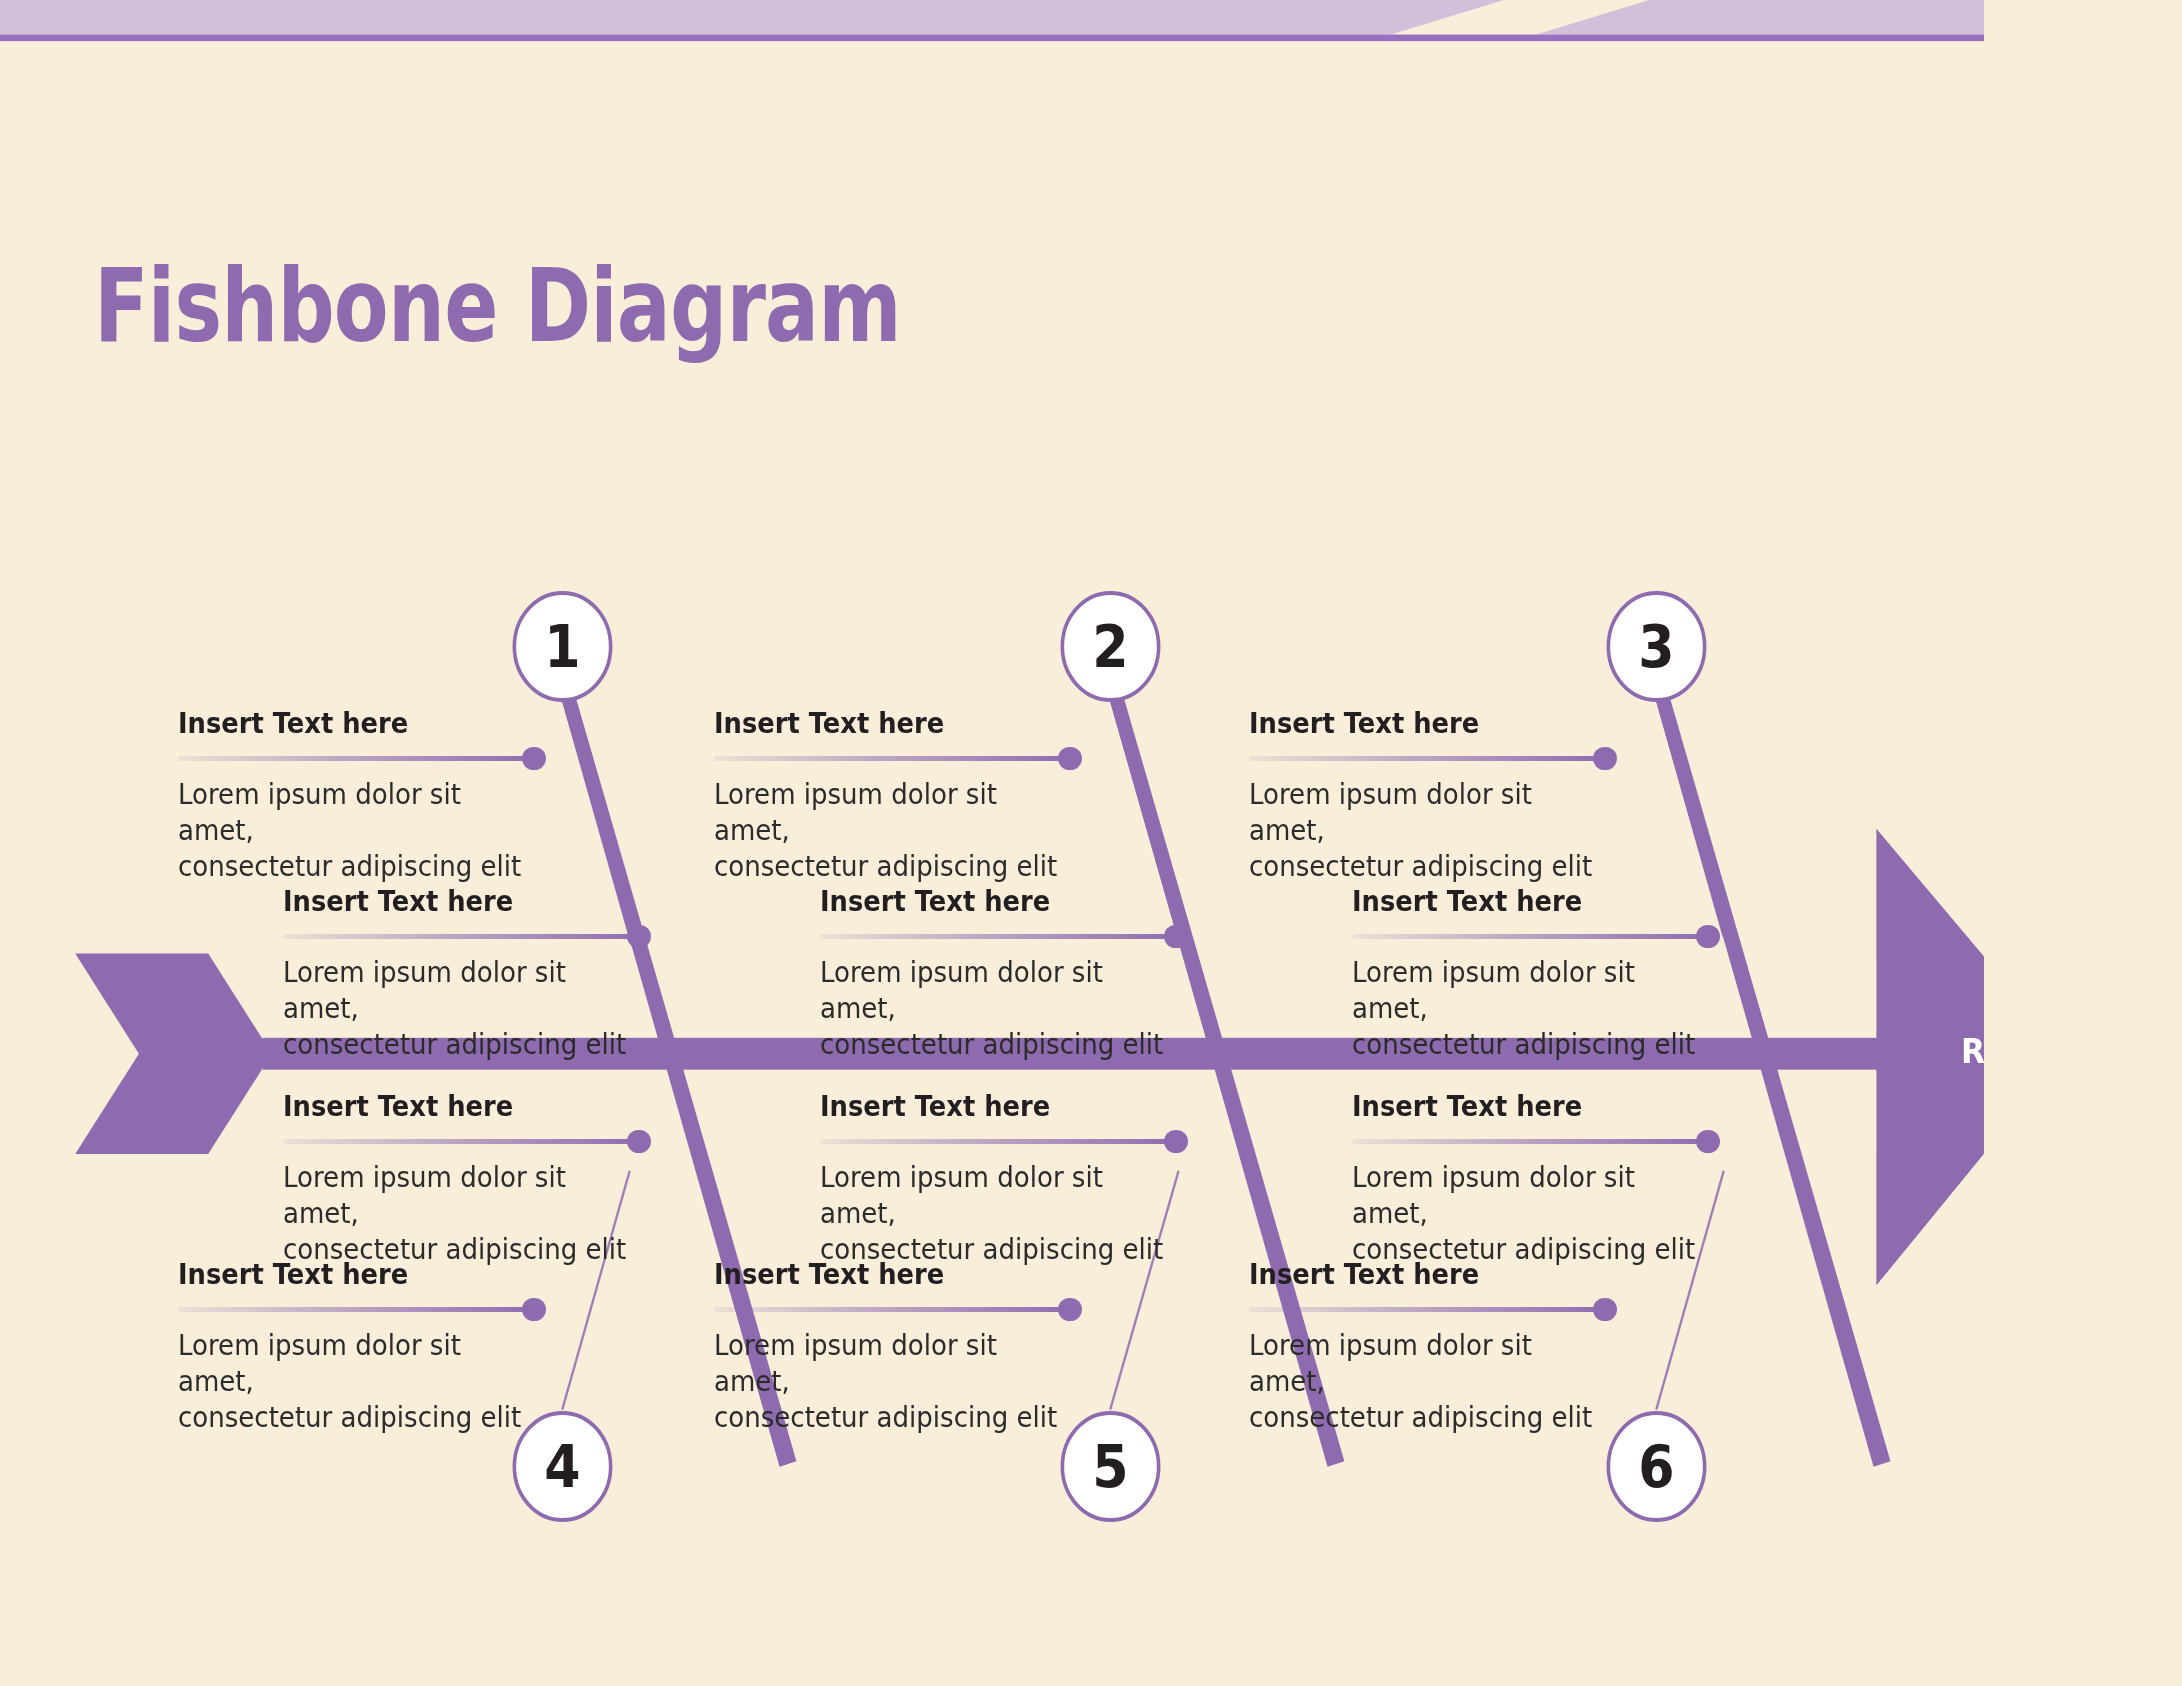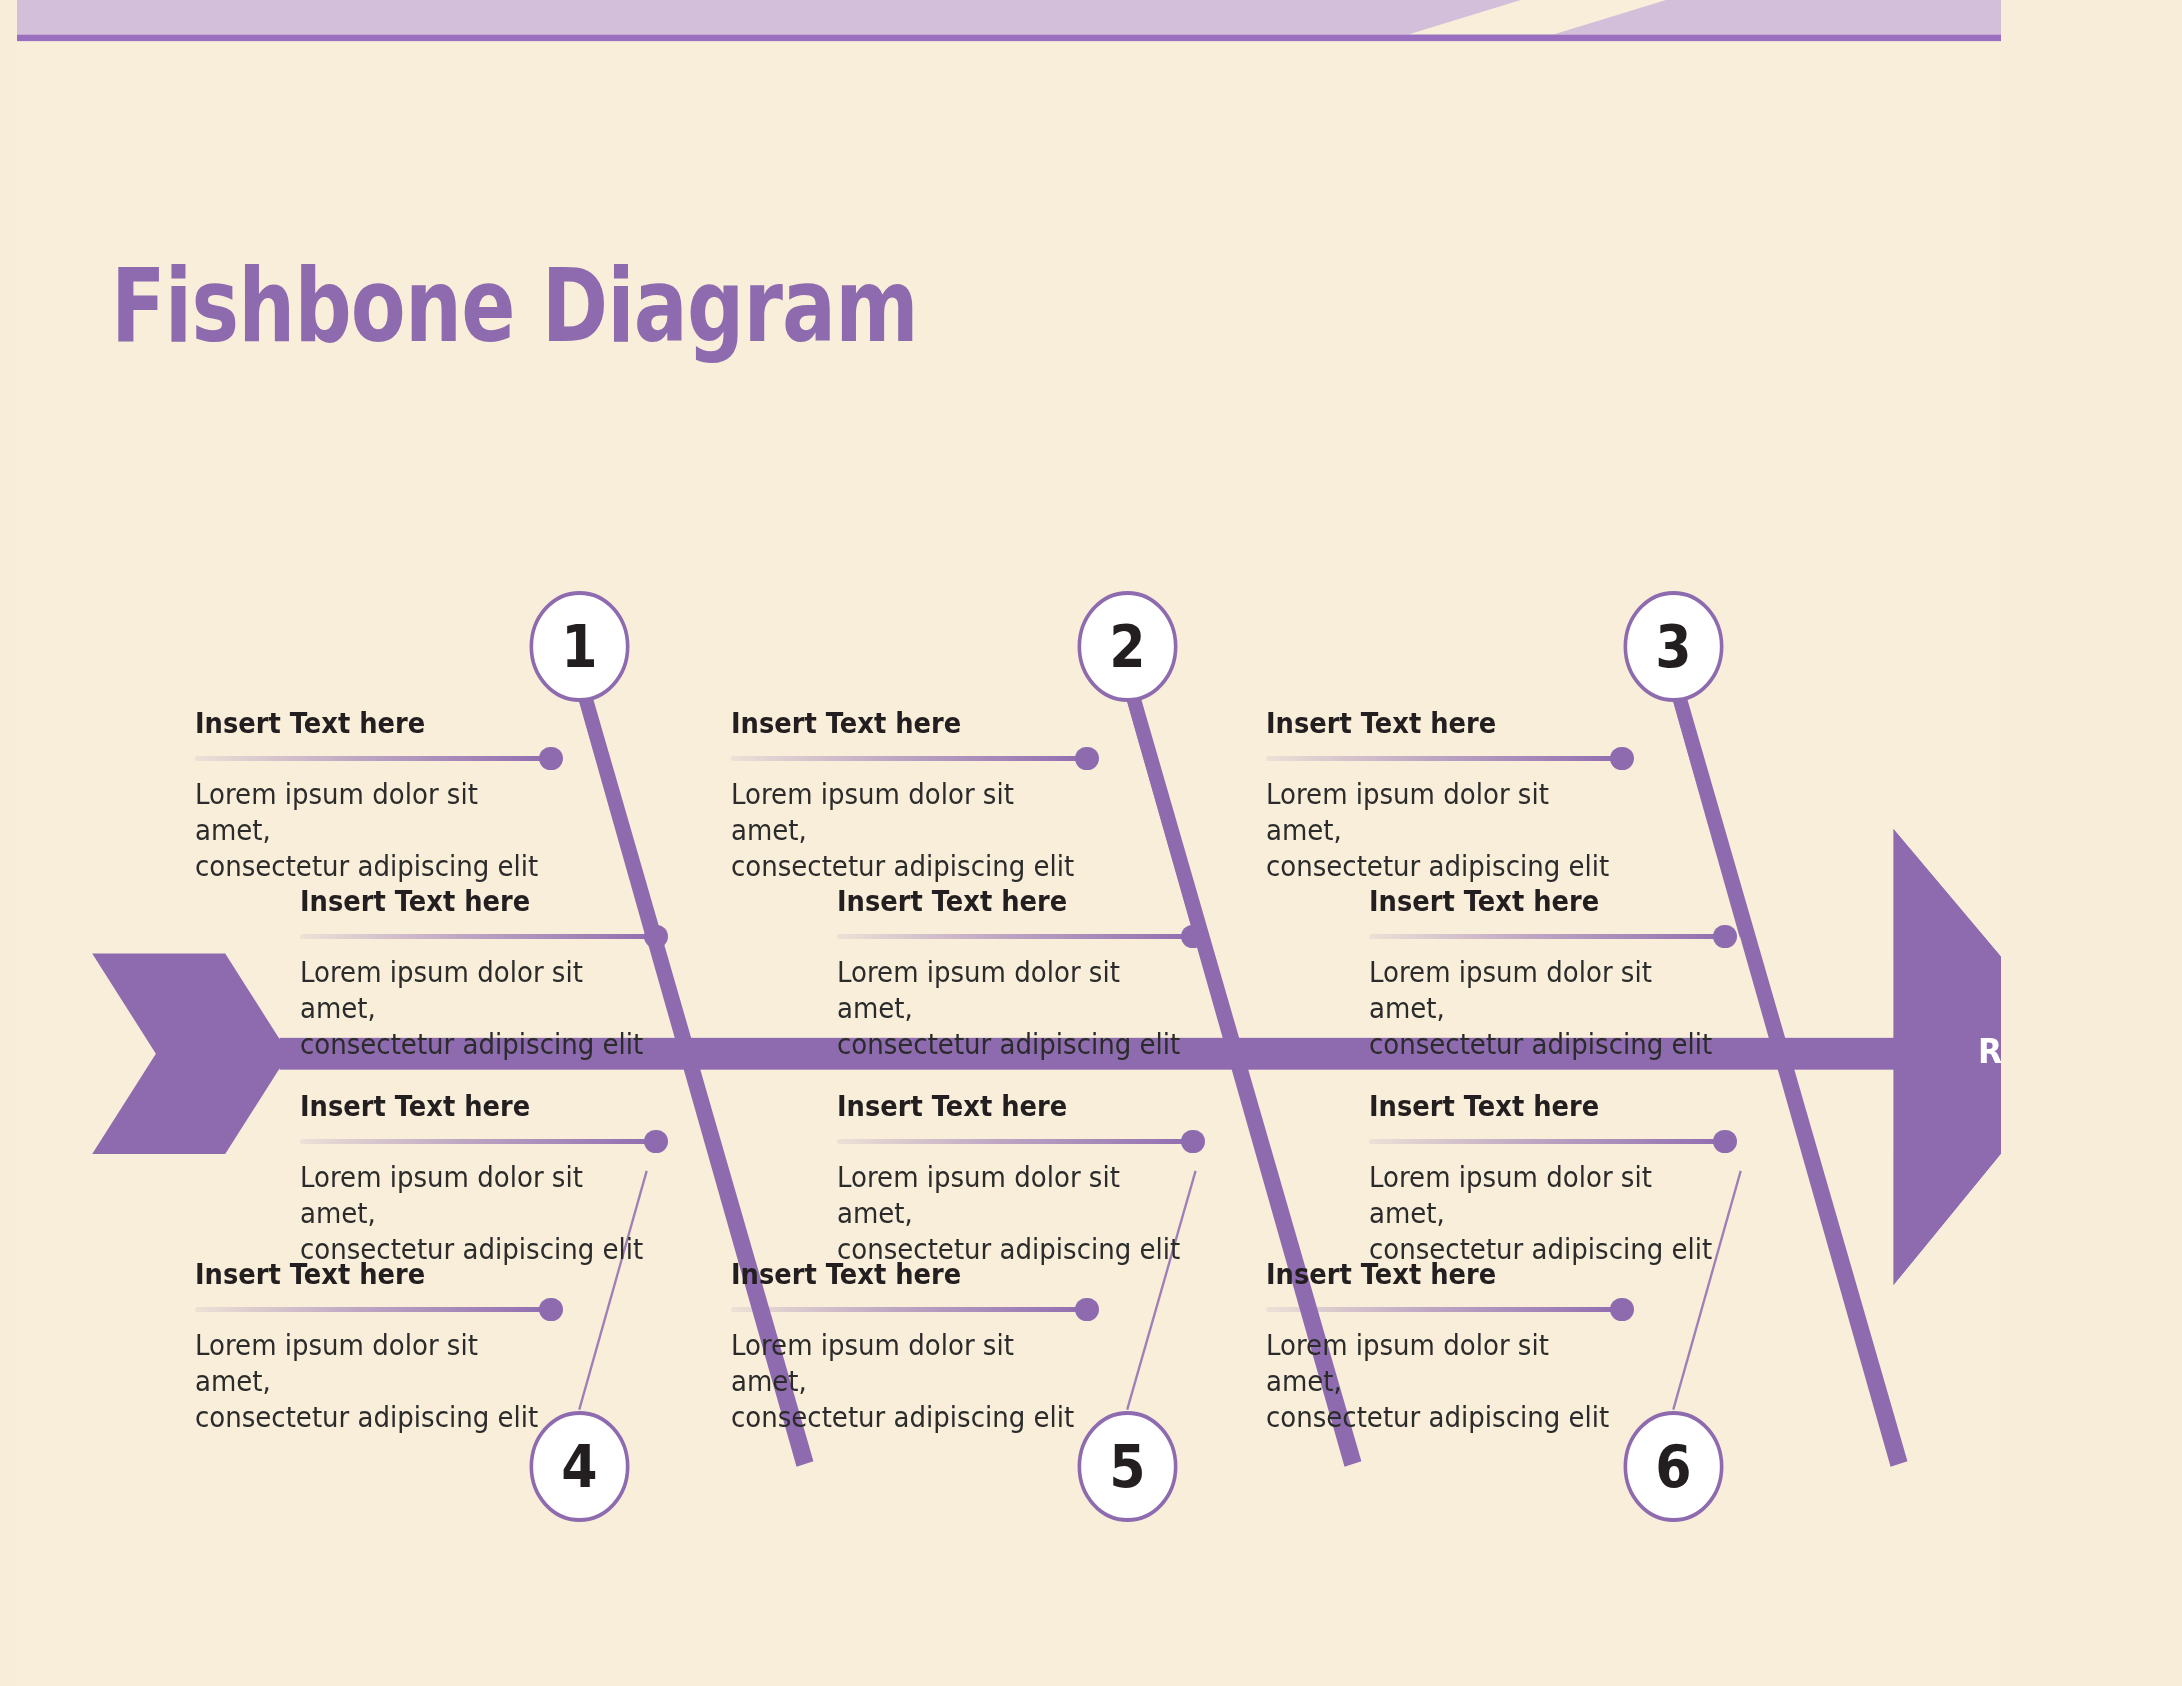--- a/index.html
+++ b/index.html
@@ -7,21 +7,20 @@
     padding: 0;
     background: #F7EDD9;
   }
   #page {
     position: relative;
     width: 1984px;
     height: 1686px;
     background: #F8EEDA;
     overflow: hidden;
     font-family: "Liberation Sans", sans-serif;
-    margin-left: 17px;
   }
 
   
   #top-banner {
     position: absolute;
     left: 0; top: 0;
     width: 2182px;
     height: 43px;
     pointer-events: none;
   }

